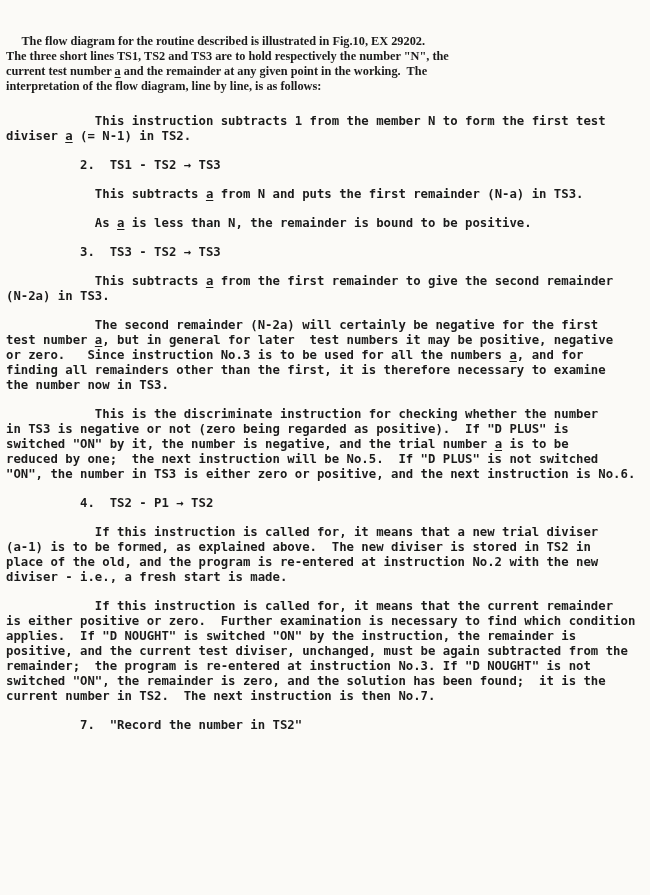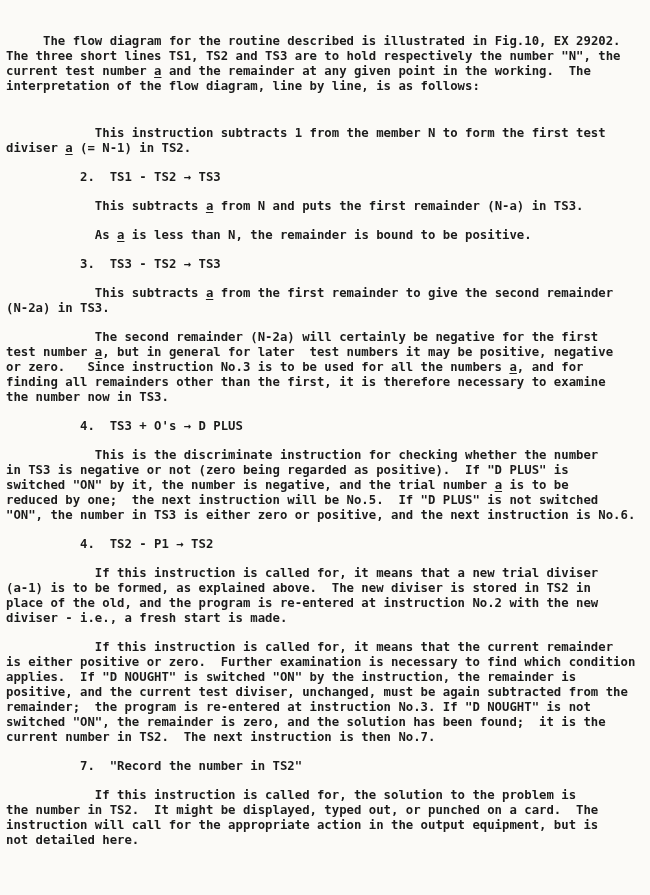--- a/index.html
+++ b/index.html
@@ -22,51 +22,49 @@
     padding: 4px 4px 0 6px;
     overflow: hidden;
     white-space: pre-wrap;
     word-break: normal;
     -webkit-font-smoothing: antialiased;
   }
   .block {
     margin: 0 0 14px 0;
   }
   .block:first-child {
-    margin-bottom: 32px;
+    margin-bottom: 20px;
+    font-family: Liberation Serif, serif;
   }
   .block u {
     text-decoration: underline;
     text-underline-offset: 2px;
   }
 </style>
 </head>
 <body>
 
 <div class="page">
   <div><div class="block para">     The flow diagram for the routine described is illustrated in Fig.10, EX 29202.
 The three short lines TS1, TS2 and TS3 are to hold respectively the number "N", the
 current test number <u>a</u> and the remainder at any given point in the working.  The
 interpretation of the flow diagram, line by line, is as follows:</div><div class="block para">            This instruction subtracts 1 from the member N to form the first test
 diviser <u>a</u> (= N-1) in TS2.</div><div class="block item">          2.  TS1 - TS2 → TS3</div><div class="block para">            This subtracts <u>a</u> from N and puts the first remainder (N-a) in TS3.</div><div class="block para">            As <u>a</u> is less than N, the remainder is bound to be positive.</div><div class="block item">          3.  TS3 - TS2 → TS3</div><div class="block para">            This subtracts <u>a</u> from the first remainder to give the second remainder
 (N-2a) in TS3.</div><div class="block para">            The second remainder (N-2a) will certainly be negative for the first
 test number <u>a</u>, but in general for later  test numbers it may be positive, negative
 or zero.   Since instruction No.3 is to be used for all the numbers <u>a</u>, and for
 finding all remainders other than the first, it is therefore necessary to examine
-the number now in TS3.</div><div class="block item">          4.  TS3 + O's → D PLUS</div><div class="block para">            This is the discriminate instruction for checking whether the number
+the number now in TS3.</div><div class="block para">            This is the discriminate instruction for checking whether the number
 in TS3 is negative or not (zero being regarded as positive).  If "D PLUS" is
 switched "ON" by it, the number is negative, and the trial number <u>a</u> is to be
 reduced by one;  the next instruction will be No.5.  If "D PLUS" is not switched
 "ON", the number in TS3 is either zero or positive, and the next instruction is No.6.</div><div class="block item">          4.  TS2 - P1 → TS2</div><div class="block para">            If this instruction is called for, it means that a new trial diviser
 (a-1) is to be formed, as explained above.  The new diviser is stored in TS2 in
 place of the old, and the program is re-entered at instruction No.2 with the new
 diviser - i.e., a fresh start is made.</div><div class="block para">            If this instruction is called for, it means that the current remainder
 is either positive or zero.  Further examination is necessary to find which condition
 applies.  If "D NOUGHT" is switched "ON" by the instruction, the remainder is
 positive, and the current test diviser, unchanged, must be again subtracted from the
 remainder;  the program is re-entered at instruction No.3. If "D NOUGHT" is not
 switched "ON", the remainder is zero, and the solution has been found;  it is the
-current number in TS2.  The next instruction is then No.7.</div><div class="block item">          7.  "Record the number in TS2"</div><div class="block para">            If this instruction is called for, the solution to the problem is
-the number in TS2.  It might be displayed, typed out, or punched on a card.  The
-instruction will call for the appropriate action in the output equipment, but is
-not detailed here.</div></div>
+current number in TS2.  The next instruction is then No.7.</div><div class="block item">          7.  "Record the number in TS2"</div></div>
   
 </div>
 
 </body></html>

